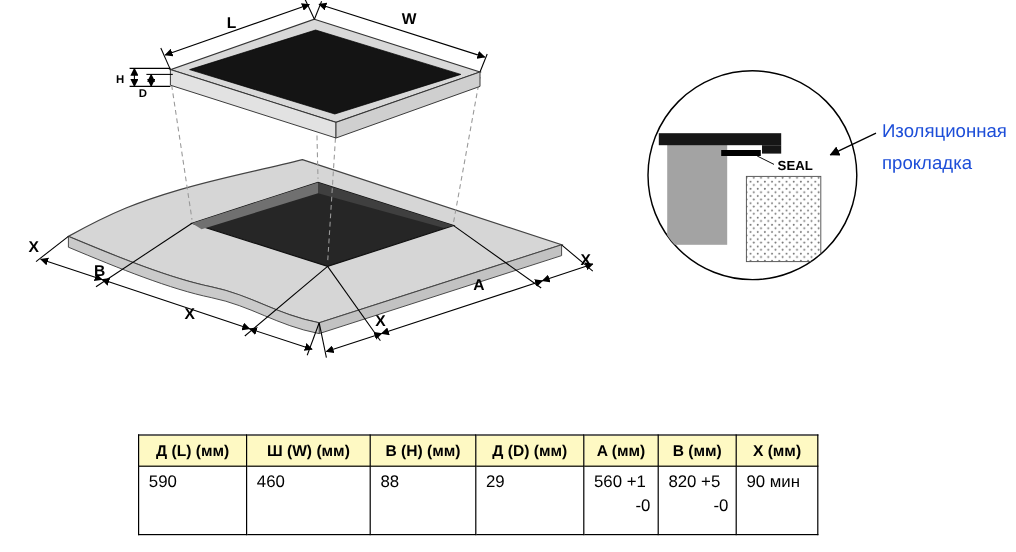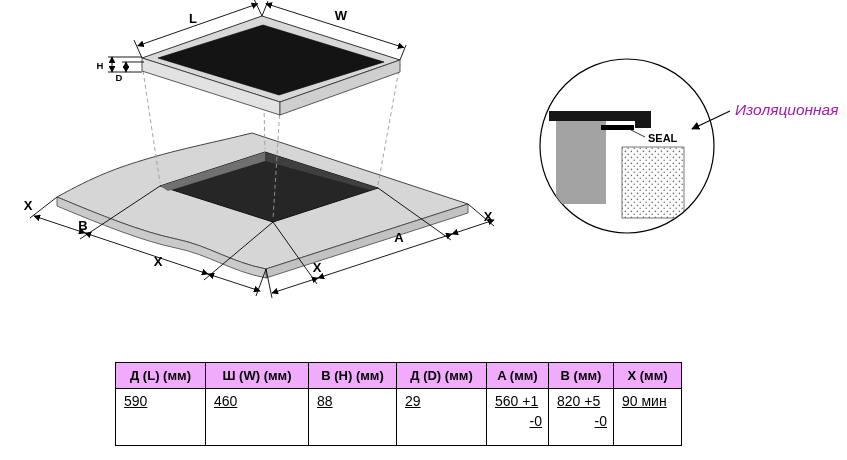--- a/index.html
+++ b/index.html
@@ -2,26 +2,26 @@
 <html><head>
 <meta charset="utf-8">
 <style>
   html,body{margin:0;padding:0;background:#fff;}
   .page{position:relative;width:847px;height:460px;background:#fff;overflow:hidden;
         font-family:"Liberation Sans",sans-serif;color:#000;}
   svg text{font-family:"Liberation Sans",sans-serif;}
   .dim-label{font-size:13px;font-weight:bold;fill:#000;}
   .small-dim-label{font-size:9.5px;font-weight:bold;fill:#000;}
   .seal-label{font-size:11px;font-weight:bold;fill:#000;}
-  .callout{position:absolute;left:735px;top:96px;font-size:15.5px;line-height:27px;color:#a21caf;font-style:italic;}
+  .callout{position:absolute;left:735px;top:96px;font-size:15.5px;line-height:27px;color:#1d4ed8;}
   .dim-table{position:absolute;left:115px;top:362px;border-collapse:collapse;table-layout:fixed;width:566px;}
-  .dim-table th{background:#f0abfc;border:1px solid #000;font-size:13px;font-weight:bold;
+  .dim-table th{background:#fef9c3;border:1px solid #000;font-size:13px;font-weight:bold;
                 padding:5px 3px;text-align:center;white-space:nowrap;}
   .dim-table td{border:1px solid #000;font-size:14px;padding:4px 6px 2px 8px;
-                vertical-align:top;height:50px;background:#fff;text-decoration:underline;}
+                vertical-align:top;height:50px;background:#fff;}
   .dim-table td .sub{text-align:right;margin-top:4px;}
 </style>
 </head>
 <body>
 
 <div class="page">
 
   <svg width="847" height="340" viewBox="0 0 847 340">
     <defs>
       <marker id="arr" viewBox="0 0 10 10" refX="9" refY="5" markerWidth="7.5" markerHeight="7.5" orient="auto-start-reverse">
@@ -121,20 +121,21 @@
       <line x1="645" y1="137" x2="631" y2="130" stroke="#000" stroke-width="0.8"></line>
       <text class="seal-label" x="648" y="142">SEAL</text>
     </g>
 
     <line x1="730" y1="111" x2="692" y2="129" stroke="#000" stroke-width="1.1" marker-end="url(#arr)"></line>
   </svg>
 
   
   <div class="callout">
     <div>Изоляционная</div>
+    <div>прокладка</div>
   </div>
 
   
   <table class="dim-table">
     <colgroup>
       <col style="width:90px">
         <col style="width:103px">
         <col style="width:88px">
       <col style="width:90px">
         <col style="width:62px">

